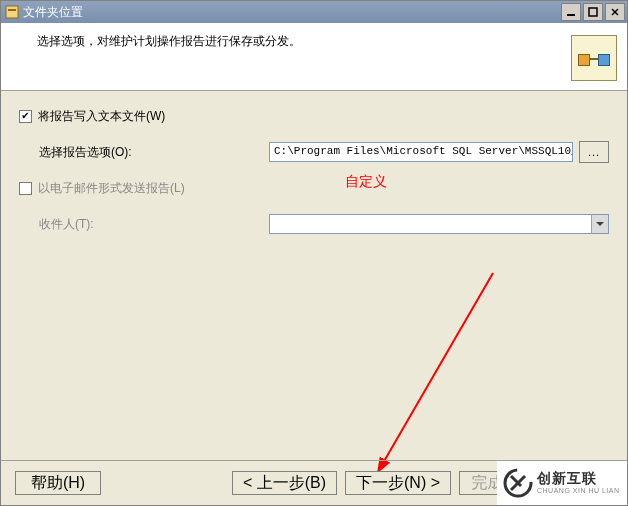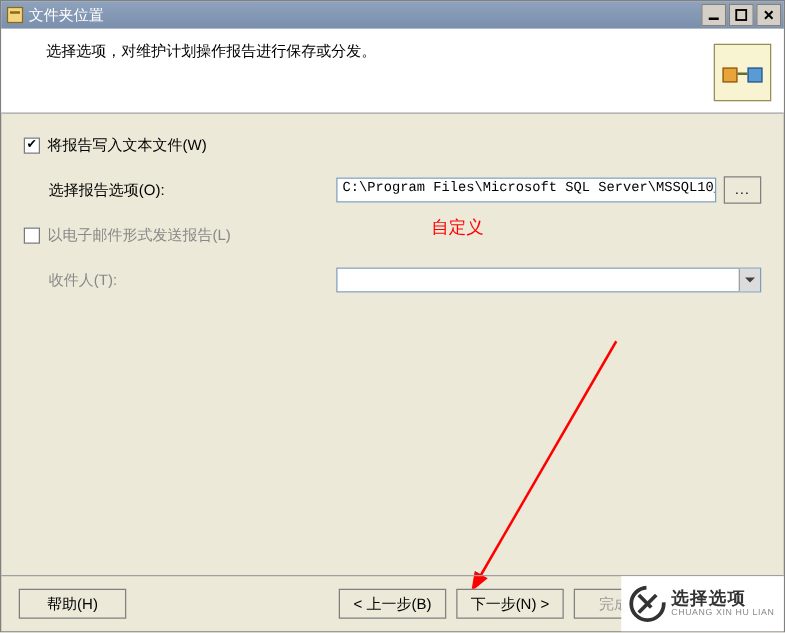--- a/index.html
+++ b/index.html
@@ -30,21 +30,21 @@
   .textbox{flex:1;height:20px;border:1px solid #7f9db9;background:#fff;font-family:"Courier New",monospace;font-size:11px;padding:2px 4px;box-sizing:border-box;overflow:hidden;white-space:nowrap;color:#000;}
   .browsebtn{width:28px;height:20px;margin-left:6px;border:1px solid #808080;background:#ece9d8;display:flex;align-items:center;justify-content:center;font-size:11px;letter-spacing:1px;}
   .dropdown{flex:1;height:20px;border:1px solid #7f9db9;background:#fff;position:relative;box-sizing:border-box;}
   .dropdown .ddbtn{position:absolute;right:0;top:0;width:16px;height:18px;background:#dcdcdc;border-left:1px solid #a0a0a0;display:flex;align-items:center;justify-content:center;}
   .dropdown .ddbtn::after{content:"";border-left:4px solid transparent;border-right:4px solid transparent;border-top:4px solid #404040;}
   .annotation{position:absolute;left:344px;top:172px;color:#ff0000;font-size:14px;font-weight:normal;}
   
   .arrow-svg{position:absolute;left:372px;top:266px;pointer-events:none;}
   
   .footer{position:absolute;left:0;right:0;bottom:0;height:44px;border-top:1px solid #a0a0a0;display:flex;align-items:center;padding:0 14px;}
-  .btn{height:24px;min-width:86px;border:1px solid #808080;background:#ece9d8;margin-right:8px;display:flex;align-items:center;justify-content:center;padding:0 10px;box-sizing:border-box;font-size:12px;color:#000;}
+  .btn{height:24px;min-width:86px;border:1px solid #808080;background:#ece9d8;margin-right:8px;display:flex;align-items:center;justify-content:center;padding:0 10px;box-sizing:border-box;font-size:16px;color:#000;}
   .btn.disabled{color:#9a9a9a;}
   .spacer{flex:1;}
   
   .logo{position:absolute;right:0;bottom:0;width:130px;height:44px;background:#fff;display:flex;align-items:center;padding-left:6px;box-sizing:border-box;}
   .logo .mark{width:30px;height:30px;position:relative;margin-right:4px;}
   .logo .mark svg{display:block;}
   .logo .ltxt{display:flex;flex-direction:column;line-height:1.1;}
   .logo .l1{font-size:14px;font-weight:bold;color:#333;letter-spacing:1px;}
   .logo .l2{font-size:7px;color:#888;letter-spacing:0.5px;}
 </style>
@@ -139,18 +139,18 @@
 
   <div class="logo">
     <div class="mark">
       <svg width="30" height="30" viewBox="0 0 30 30">
         <circle cx="15" cy="15" r="13" fill="none" stroke="#333" stroke-width="3" stroke-dasharray="60 20"></circle>
         <line x1="8" y1="22" x2="22" y2="8" stroke="#333" stroke-width="3"></line>
         <line x1="8" y1="8" x2="18" y2="18" stroke="#333" stroke-width="3"></line>
       </svg>
     </div>
     <div class="ltxt">
-      <span class="l1">选择选项</span>
+      <span class="l1">创新互联</span>
       <span class="l2">CHUANG XIN HU LIAN</span>
     </div>
   </div>
 
 </div>
 
 </body></html>

